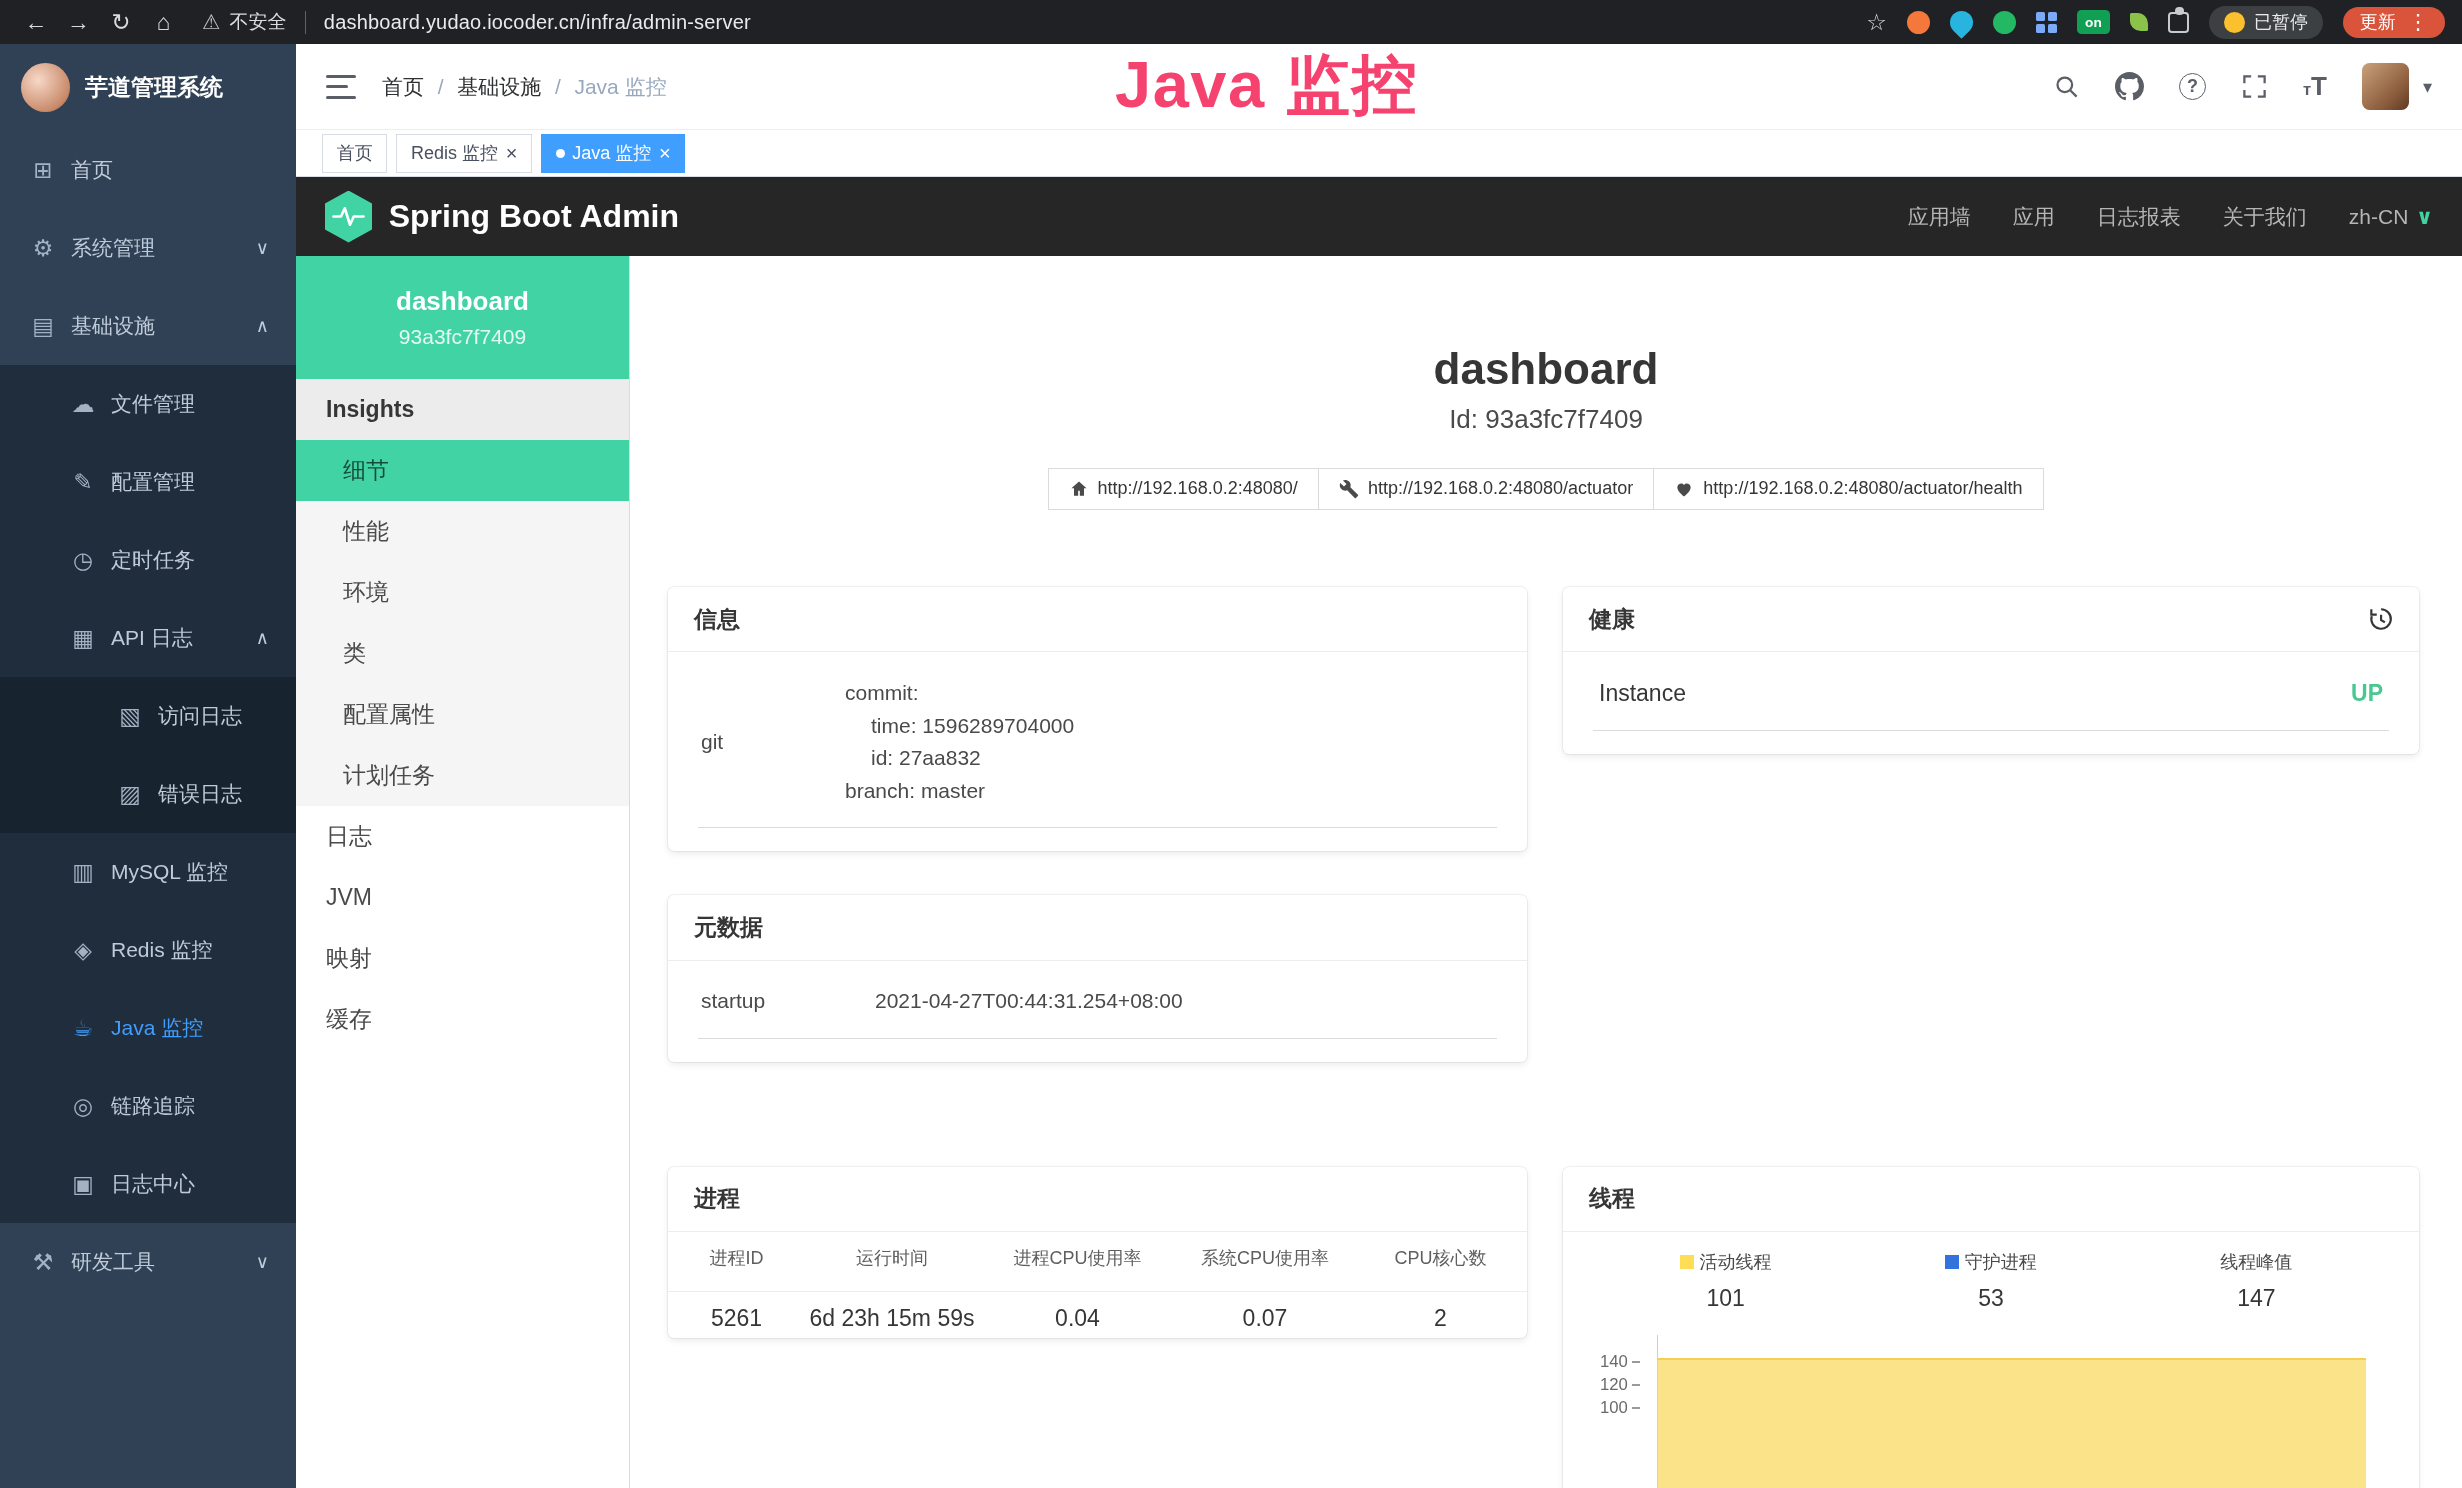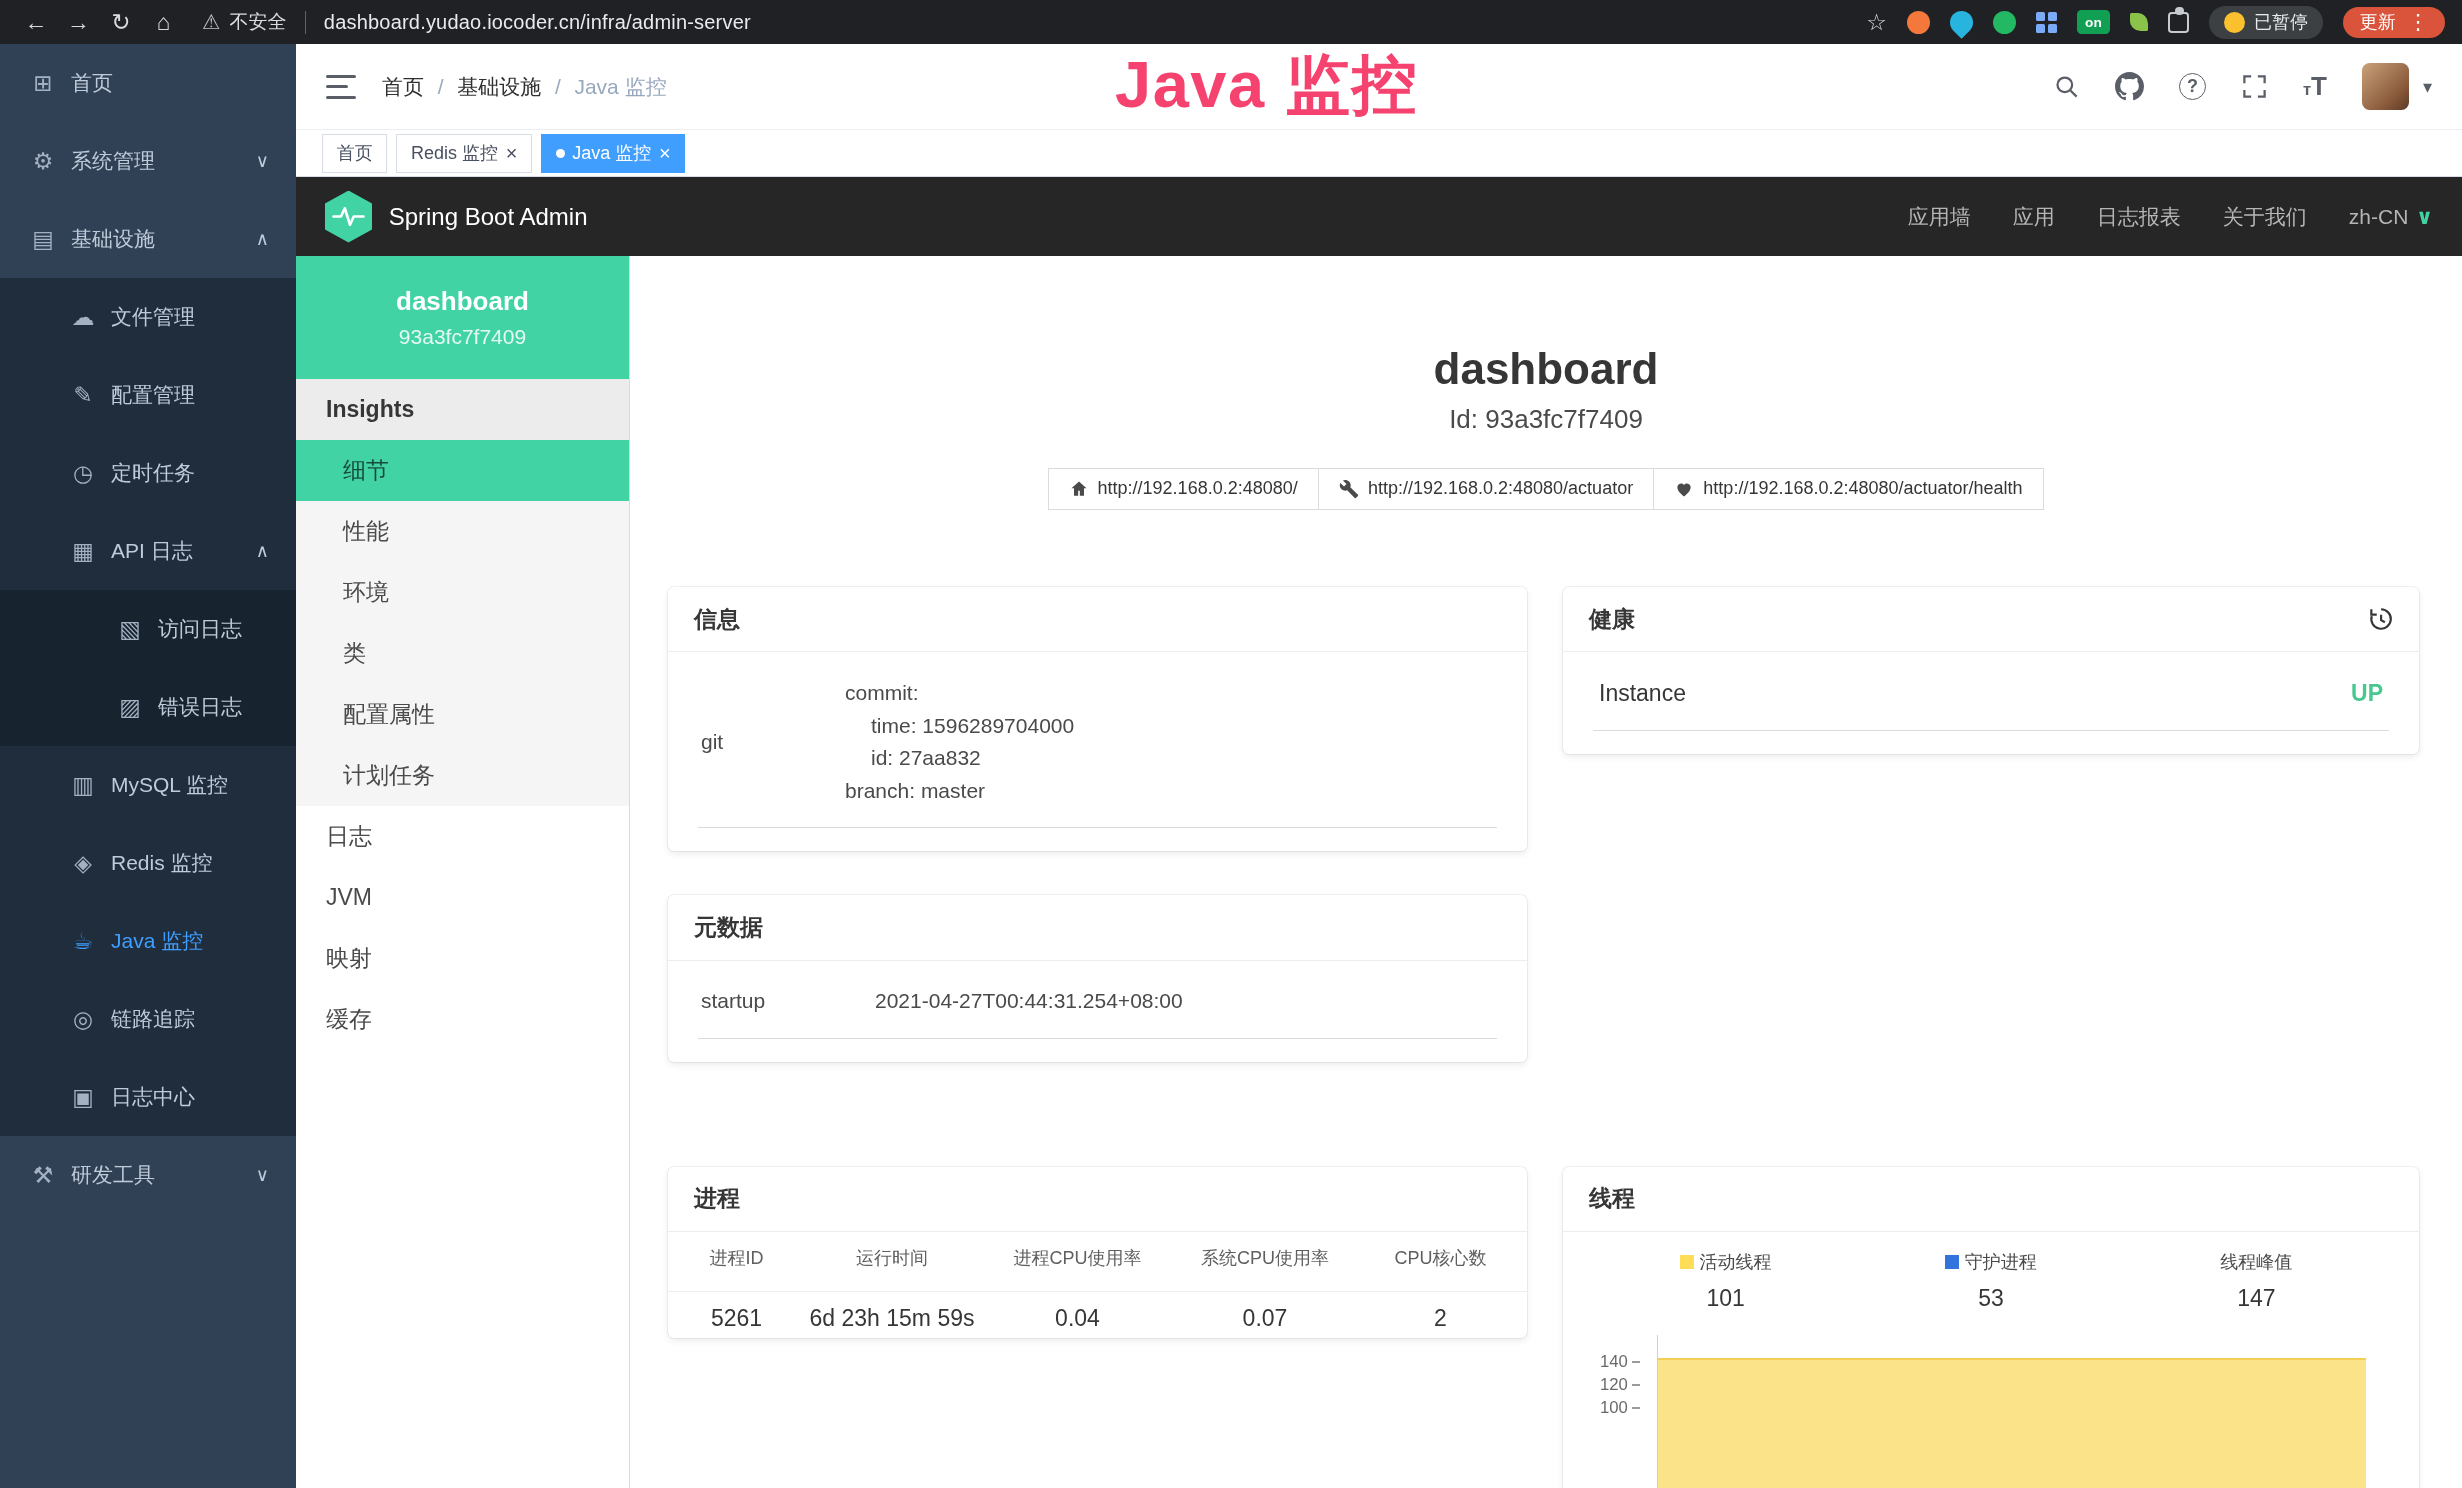--- a/index.html
+++ b/index.html
@@ -79,21 +79,21 @@
     border:0.8px solid #d8dce5; background:#fff; color:#495060; font-size:18px; cursor:pointer; }
   .tag .x { font-size:20px; line-height:1; }
   .tag.active { background:#409eff; border-color:#409eff; color:#fff; }
   .tag .dot { width:9px; height:9px; border-radius:50%; background:#fff; }
 
   
   .sba { position:absolute; left:296px; top:177px; right:0; bottom:0; display:flex; flex-direction:column; background:#fff; }
   .sba-header { height:79px; flex:0 0 79px; background:#262626; display:flex; align-items:center; padding:0 29px; }
   .sba-logo { width:47px; height:52px; background:#42d3a5; clip-path:polygon(50% 0,100% 25%,100% 75%,50% 100%,0 75%,0 25%);
     display:flex; align-items:center; justify-content:center; margin-right:16.7px; }
-  .sba-brand { color:#fff; font-size:24px; font-weight:400; }
+  .sba-brand { color:#fff; font-size:32px; font-weight:700; }
   .sba-nav { margin-left:auto; display:flex; align-items:center; gap:42px; font-size:21px; color:#b5b5b5; }
   .sba-nav .nav-it { cursor:pointer; }
   .sba-locale { display:flex; align-items:center; gap:7.6px; cursor:pointer; }
   .chev-dn { color:#42d3a5; font-weight:700; font-size:21px; }
   .sba-body { flex:1; display:flex; min-height:0; }
   .sba-side { width:334px; flex:0 0 334px; border-right:0.8px solid #dbdbdb; background:#fff; }
   .inst-head { height:123px; background:#42d3a5; color:#fff; display:flex; flex-direction:column;
     align-items:center; justify-content:center; gap:7.6px; }
   .inst-name { font-size:26px; font-weight:700; }
   .inst-id { font-size:21px; opacity:.85; }
@@ -185,20 +185,24 @@
       <span class="update-pill">
         <span>更新</span>
         <span class="dots">⋮</span>
       </span>
     </div>
   </div>
 
   <div class="annotation">Java 监控</div>
 
   <aside class="sidebar">
+    <div class="logo-row">
+      <span class="logo-av"></span>
+      <span class="logo-title">芋道管理系统</span>
+    </div>
     <nav>
       <div class="menu-item lv1">
         <span class="mi">⊞</span>
         <span>首页</span>
       </div>
       <div class="menu-item lv1">
         <span class="mi">⚙</span>
         <span>系统管理</span>
         <span class="chev">∨</span>
       </div>

